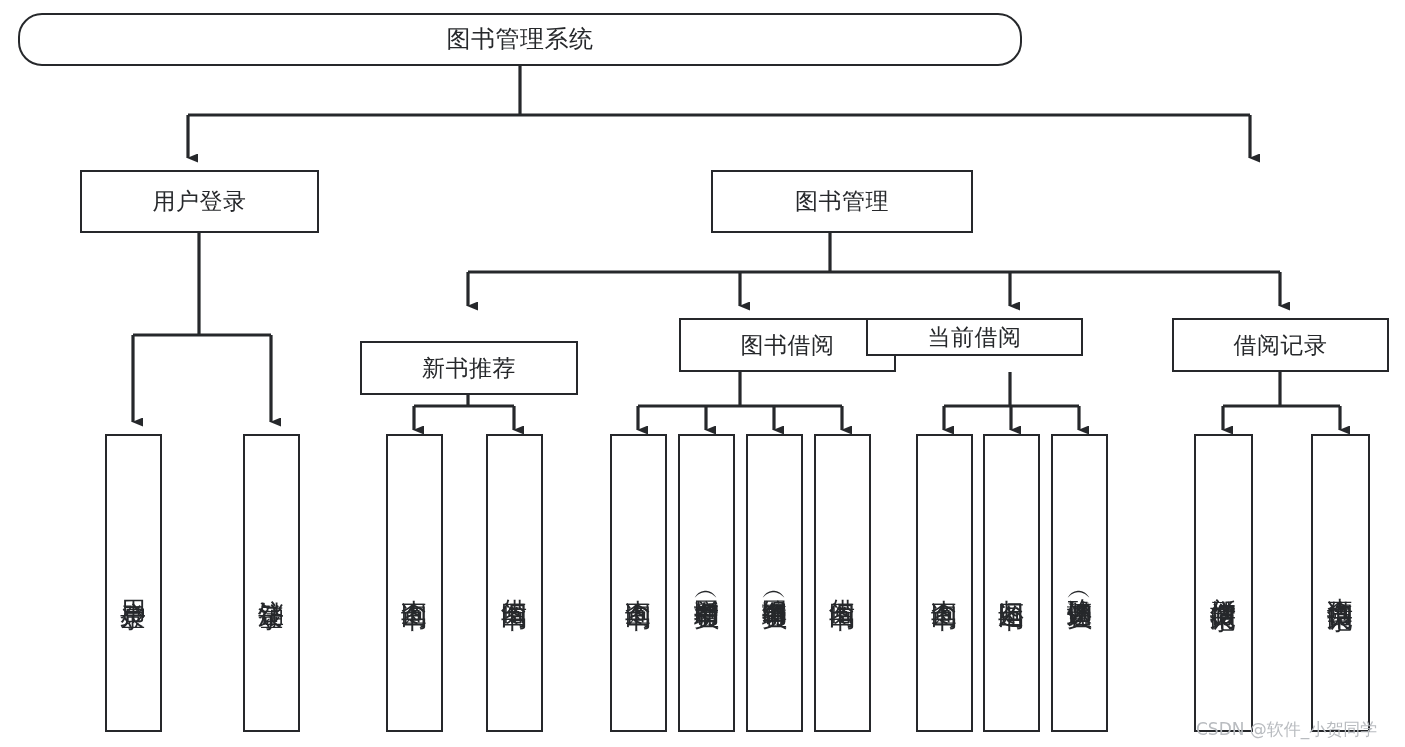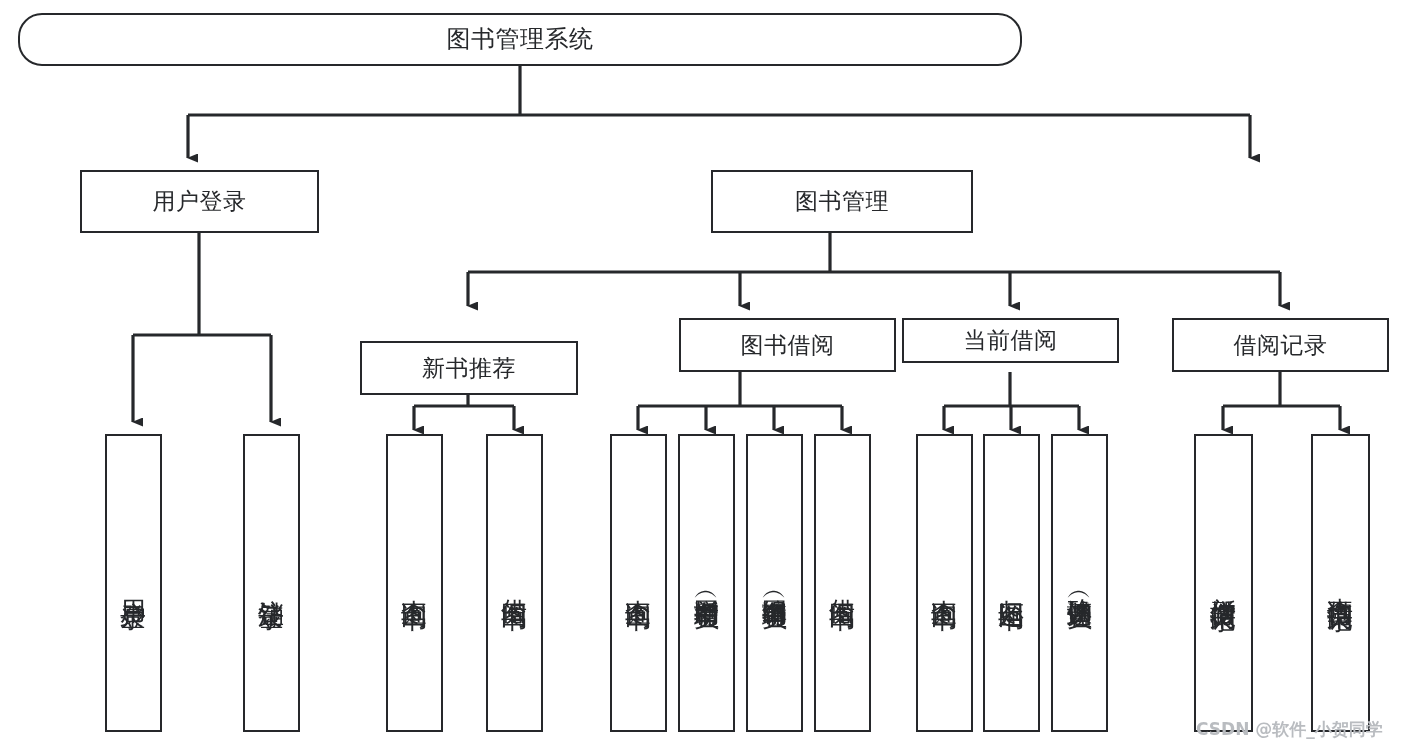--- a/index.html
+++ b/index.html
@@ -145,21 +145,21 @@
   </div>
 
   <div class="node horiz" style="left:360px; top:318px; width:218px; height:54px;margin-top:23px;">
     <span class="node-label">新书推荐</span>
   </div>
 
   <div class="node horiz" style="left:632px; top:318px; width:217px; height:54px;margin-left:47px;">
     <span class="node-label">图书借阅</span>
   </div>
 
-  <div class="node horiz" style="left:902px; top:318px; width:217px; height:45px;">
+  <div class="node horiz" style="left:866px; top:318px; width:217px; height:38px;">
     <span class="node-label">当前借阅</span>
   </div>
 
   <div class="node horiz" style="left:1172px; top:318px; width:217px; height:54px;">
     <span class="node-label">借阅记录</span>
   </div>
 
   <div class="node vert" style="left:105px; top:434px; width:57px; height:298px;">
     <span class="node-label">用户登录</span>
   </div>
@@ -205,15 +205,15 @@
   </div>
 
   <div class="node vert" style="left:1194px; top:434px; width:59px; height:298px;">
     <span class="node-label">新增借阅记录</span>
   </div>
 
   <div class="node vert" style="left:1311px; top:434px; width:59px; height:298px;">
     <span class="node-label">查询借阅记录</span>
   </div>
 
-  <div class="watermark" style="left:1196px; top:718px;font-weight:bold;">CSDN @软件_小贺同学</div>
+  <div class="watermark" style="left:1196px; top:718px;">CSDN @软件_小贺同学</div>
 
 </div>
 
 </body></html>

